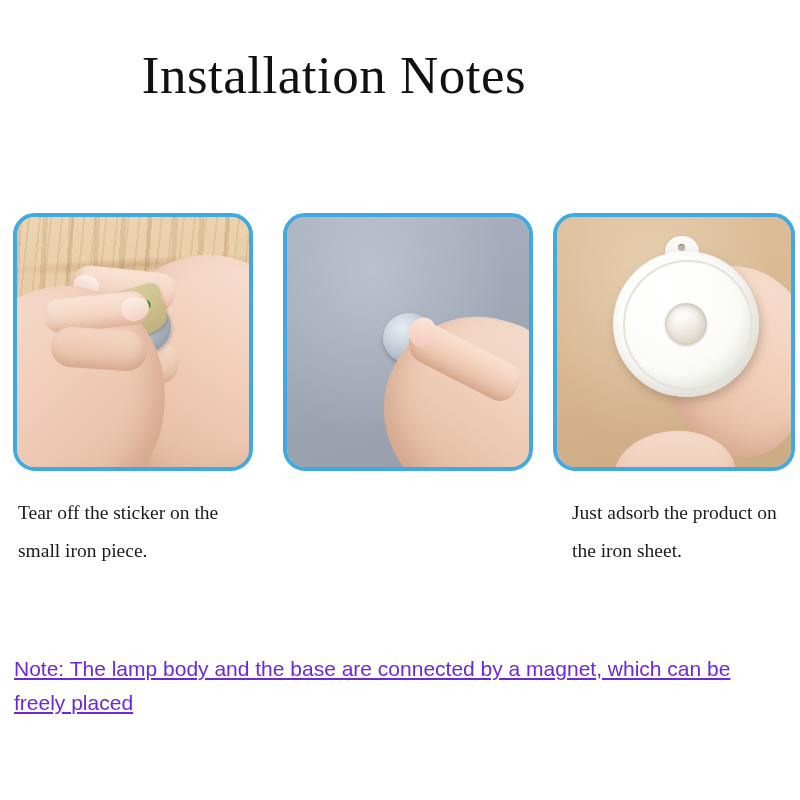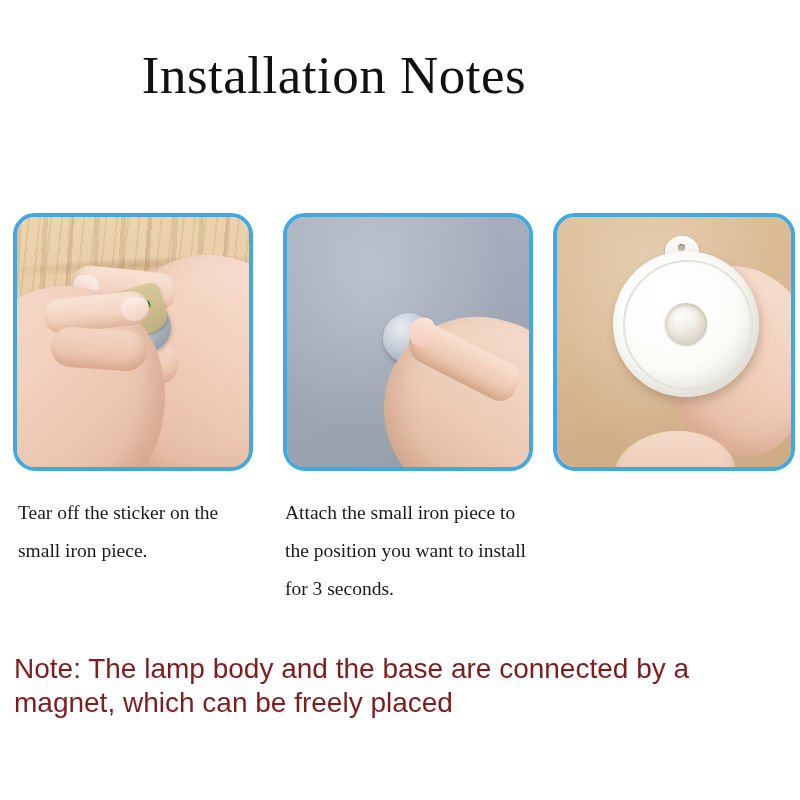--- a/index.html
+++ b/index.html
@@ -343,23 +343,24 @@
   .caption-2 { left: 285px; width: 252px; }
   .caption-3 { left: 572px; width: 226px; }
 
   
   .note {
     position: absolute;
     left: 14px;
     top: 652px;
     width: 760px;
     font-family: "Liberation Sans", sans-serif;
-    font-size: 28px;
+    font-size: 21px;
     line-height: 34px;
-    color: #7f1d1d;
+    color: #6d28d9;
+    text-decoration: underline;
   }
 </style>
 </head>
 <body>
 
 <div class="page-title">Installation Notes</div>
 
 <div class="panels">
 
   <div class="panel panel-1">
@@ -407,16 +408,16 @@
       <div class="lamp-ring"></div>
       <div class="lamp-sensor"></div>
       <div class="lamp-sensor-lens"></div>
       <div class="thumb-hold"></div>
     </div>
   </div>
 </div>
 
 <div class="captions">
   <div class="caption caption-1">Tear off the sticker on the small iron piece.</div>
-  <div class="caption caption-2">Attach the small iron piece to the position you want to install for 3 seconds.</div>
+  <div class="caption caption-3">Just adsorb the product on the iron sheet.</div>
 </div>
 
 <div class="note">Note: The lamp body and the base are connected by a magnet, which can be freely placed</div>
 
 </body></html>

